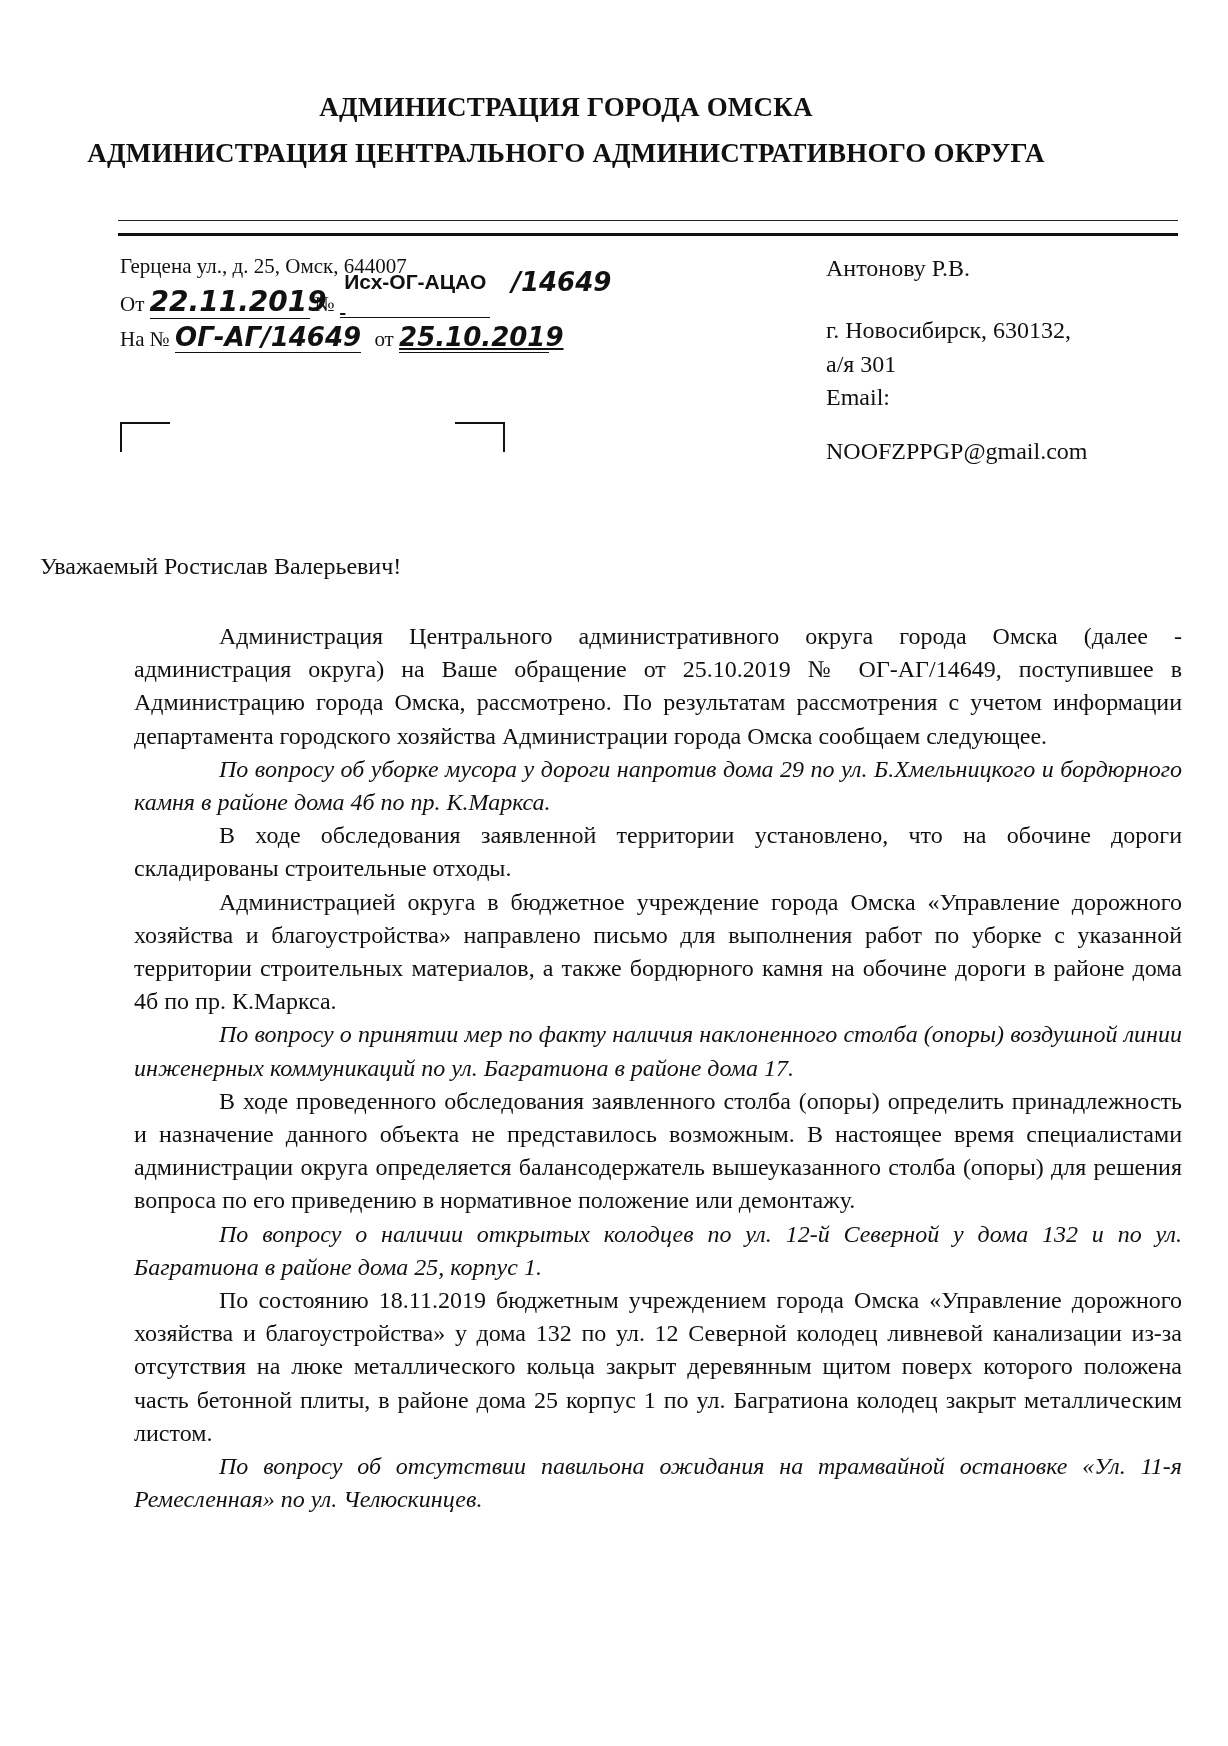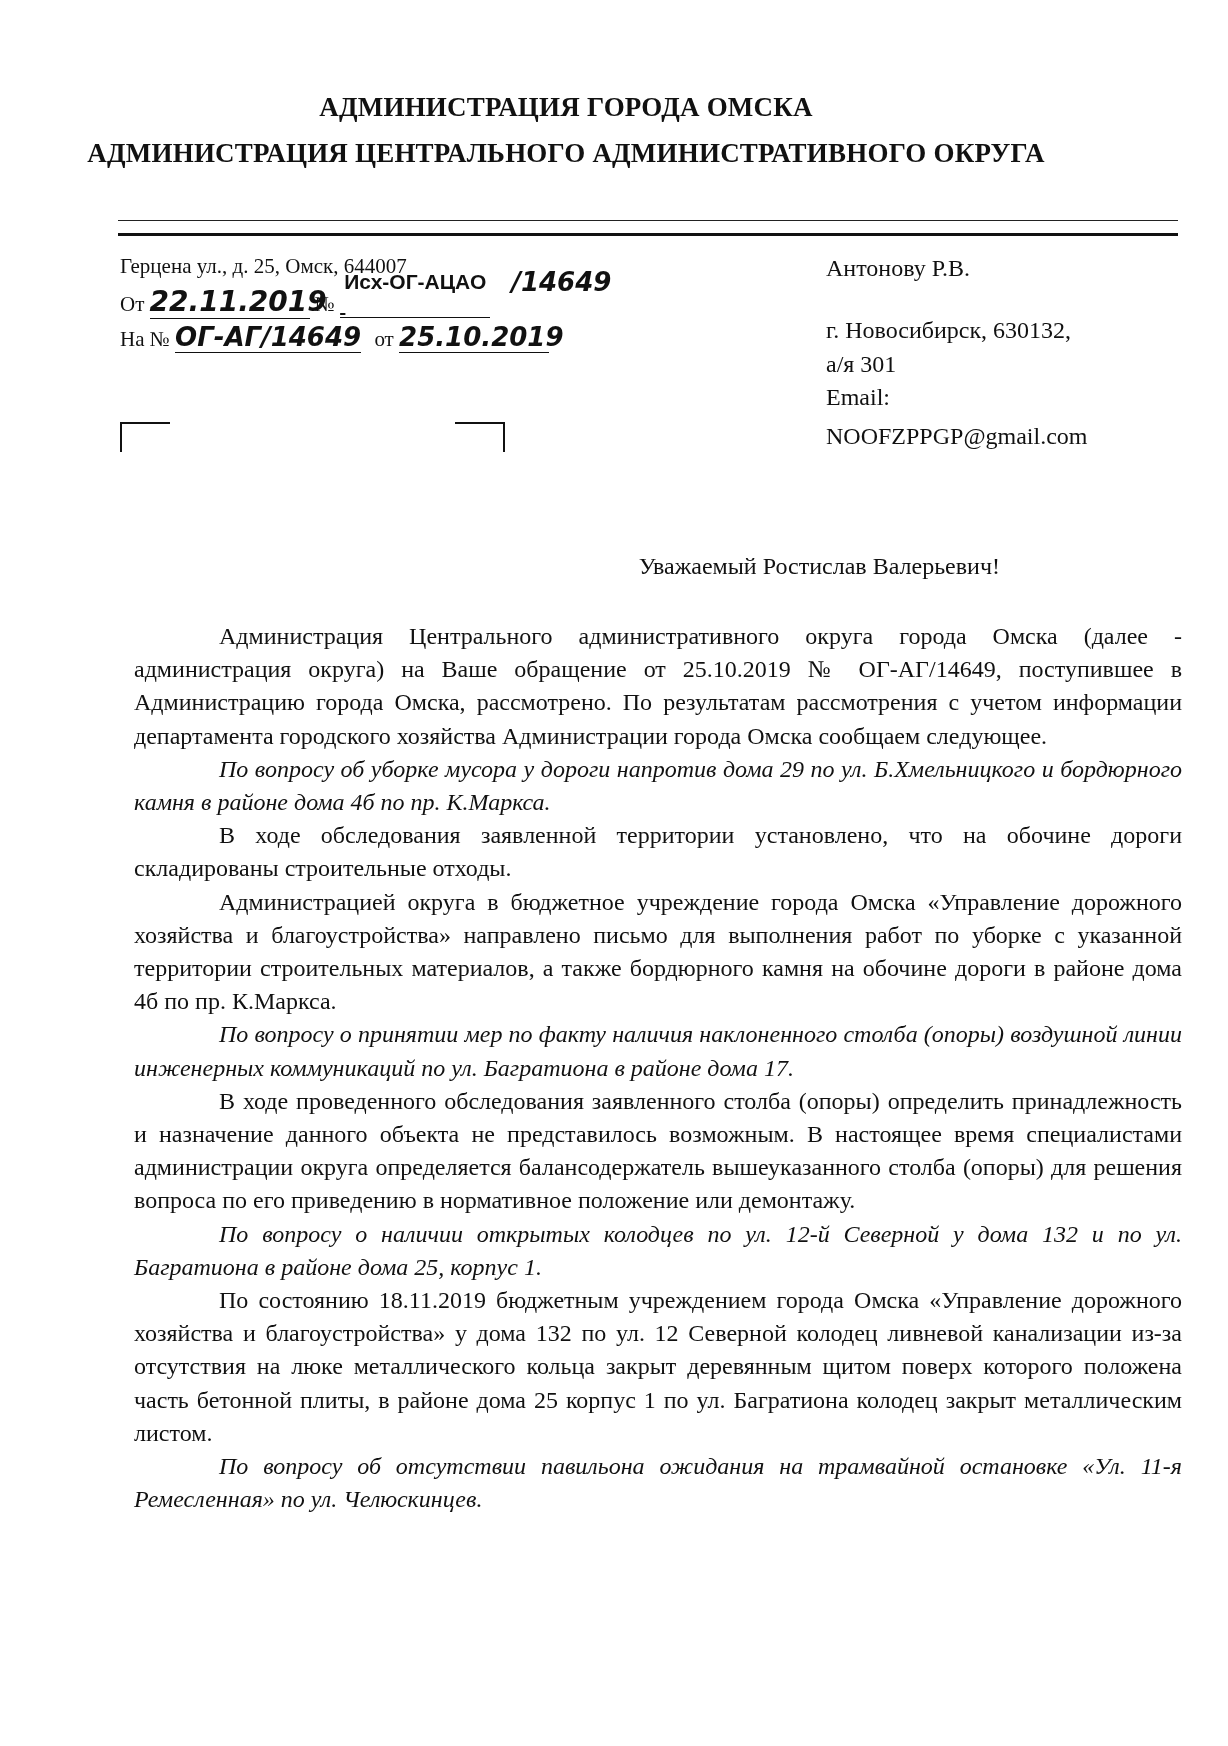--- a/index.html
+++ b/index.html
@@ -37,33 +37,33 @@
     <span style="position:absolute; left:4px; top:-22px; font-weight:bold; font-size:21px; font-family:'Liberation Sans',sans-serif;">Исх-ОГ-АЦАО</span>
     &nbsp;
   </span>
   <span class="hand" style="font-size:26px; position:relative; top:-20px; margin-left:16px;">/14649</span>
 </div>
 
 <div class="abs addr" style="left:120px; top:322px; white-space:nowrap;">
   <span>На №</span>
   <span class="uline hand" style="font-size:26px;">ОГ-АГ/14649</span>
   <span style="margin-left:8px;">от</span>
-  <span class="uline hand" style="width:150px; font-size:26px;">25.10.2019</span>
+  <span class="uline hand" style="width:150px; font-size:26px;text-decoration:underline;">25.10.2019</span>
 </div>
 
 <div class="abs corner" style="left:120px; top:422px; width:48px; height:28px; border-width:2px 0 0 2px;"></div>
 <div class="abs corner" style="left:455px; top:422px; width:48px; height:28px; border-width:2px 2px 0 0;"></div>
 
 <div class="abs recip" style="top:253px;">Антонову Р.В.</div>
 <div class="abs recip" style="top:315px;">г. Новосибирск, 630132,</div>
 <div class="abs recip" style="top:349px;">а/я 301</div>
 <div class="abs recip" style="top:382px;">Email:</div>
-<div class="abs recip" style="top:421px;">NOOFZPPGP@gmail.com</div>
+<div class="abs recip" style="top:436px;">NOOFZPPGP@gmail.com</div>
 
-<div class="abs" style="left:0; width:1000px; top:553px; text-align:right; font-size:24px; padding-left:40px; box-sizing:border-box;">Уважаемый Ростислав Валерьевич!</div>
+<div class="abs" style="left:0; width:1000px; top:553px; text-align:left; font-size:24px; padding-left:40px; box-sizing:border-box;">Уважаемый Ростислав Валерьевич!</div>
 
 <div class="abs body" style="top:620px;">
   <p class="ind">Администрация Центрального административного округа города Омска (далее - администрация округа) на Ваше обращение от 25.10.2019 № ОГ-АГ/14649, поступившее в Администрацию города Омска, рассмотрено. По результатам рассмотрения с учетом информации департамента городского хозяйства Администрации города Омска сообщаем следующее.</p>
   <p class="ind it">По вопросу об уборке мусора у дороги напротив дома 29 по ул. Б.Хмельницкого и бордюрного камня в районе дома 4б по пр. К.Маркса.</p>
   <p class="ind">В ходе обследования заявленной территории установлено, что на обочине дороги складированы строительные отходы.</p>
   <p class="ind">Администрацией округа в бюджетное учреждение города Омска «Управление дорожного хозяйства и благоустройства» направлено письмо для выполнения работ по уборке с указанной территории строительных материалов, а также бордюрного камня на обочине дороги в районе дома 4б по пр. К.Маркса.</p>
   <p class="ind it">По вопросу о принятии мер по факту наличия наклоненного столба (опоры) воздушной линии инженерных коммуникаций по ул. Багратиона в районе дома 17.</p>
   <p class="ind">В ходе проведенного обследования заявленного столба (опоры) определить принадлежность и назначение данного объекта не представилось возможным. В настоящее время специалистами администрации округа определяется балансодержатель вышеуказанного столба (опоры) для решения вопроса по его приведению в нормативное положение или демонтажу.</p>
   <p class="ind it">По вопросу о наличии открытых колодцев по ул. 12-й Северной у дома 132 и по ул. Багратиона в районе дома 25, корпус 1.</p>
   <p class="ind">По состоянию 18.11.2019 бюджетным учреждением города Омска «Управление дорожного хозяйства и благоустройства» у дома 132 по ул. 12 Северной колодец ливневой канализации из-за отсутствия на люке металлического кольца закрыт деревянным щитом поверх которого положена часть бетонной плиты, в районе дома 25 корпус 1 по ул. Багратиона колодец закрыт металлическим листом.</p>

